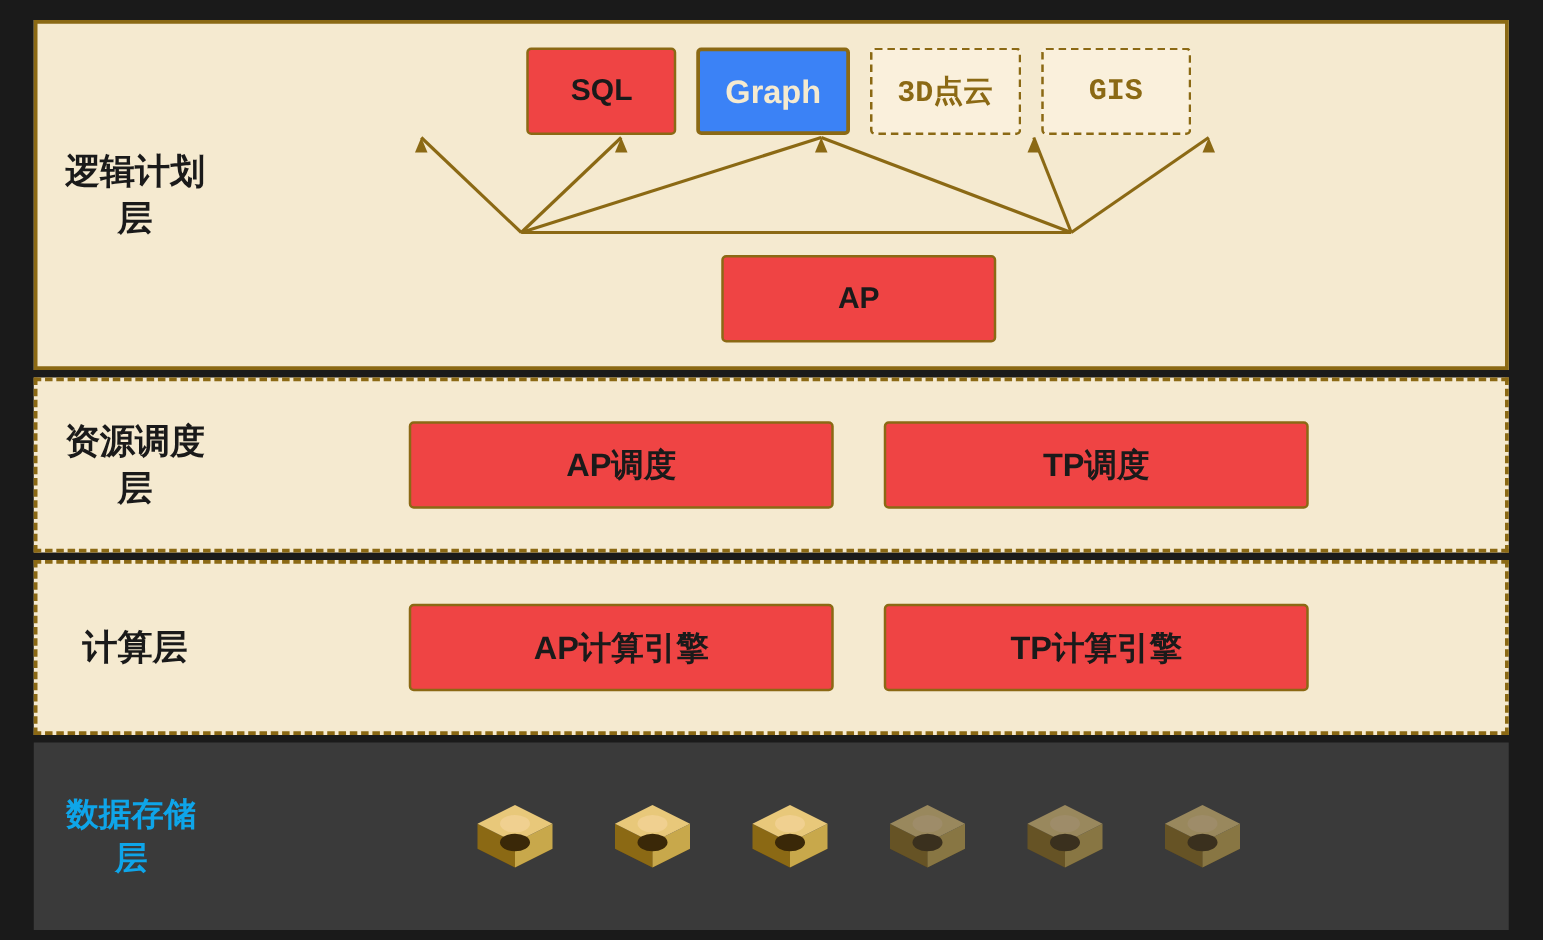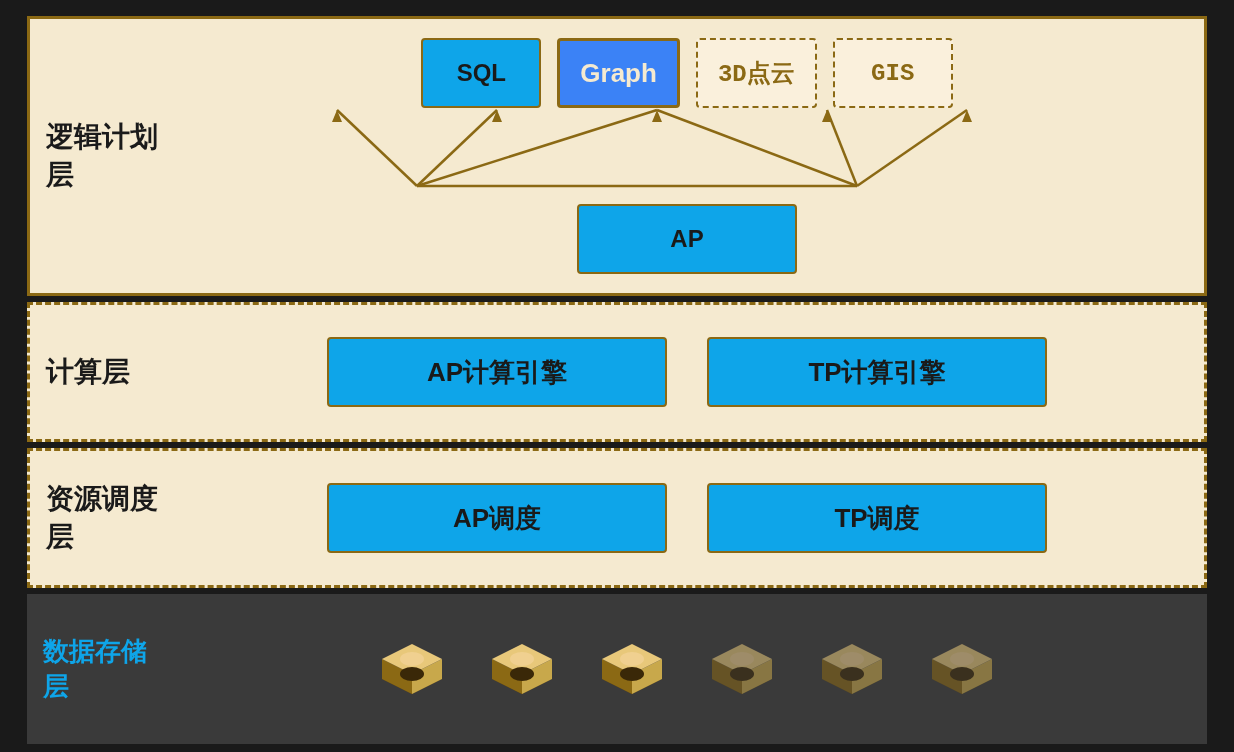--- a/index.html
+++ b/index.html
@@ -27,21 +27,21 @@
       align-items: center;
       position: relative;
     }
     .layer-label {
       font-size: 28px;
       font-weight: bold;
       color: #1a1a1a;
       writing-mode: horizontal-tb;
       width: 140px;
       flex-shrink: 0;
-      text-align: left;
+      text-align: center;
       padding-left: 16px;
     }
     .layer-content {
       flex: 1;
       display: flex;
       align-items: center;
       justify-content: center;
       padding: 16px;
     }
 
@@ -78,21 +78,21 @@
       margin-top: 6px;
     }
     .storage-layer .layer-label {
       color: #ffffff;
       font-size: 26px;
     }
 
     
     .box {
       border: 2.5px solid #8b6914;
-      background: #0ea5e9;
+      background: #ef4444;
       border-radius: 4px;
       display: flex;
       align-items: center;
       justify-content: center;
       font-size: 24px;
       font-weight: bold;
       color: #1a1a1a;
     }
     .box-dashed {
       border: 2.5px dashed #8b6914;
@@ -233,47 +233,47 @@
 
           <line x1="180" y1="78" x2="620" y2="78" stroke="#8b6914" stroke-width="2.5"></line>
         </svg>
 
         <div class="bottom-boxes" style="gap: 280px;">
           <div class="box box-large" style="min-width:220px; padding:0 40px;">
             <span>AP</span>
           </div>
         </div>
 
+      </div>
+    </div>
+  </div>
+
+  <div class="layer resource-layer">
+    <div class="layer-label">资源调度层</div>
+    <div class="layer-content">
+      <div class="row-two">
+        <div class="box box-wide">
+          <span>AP调度</span>
+        </div>
+        <div class="box box-wide">
+          <span>TP调度</span>
+        </div>
       </div>
     </div>
   </div>
 
   <div class="layer compute-layer">
     <div class="layer-label">计算层</div>
     <div class="layer-content">
       <div class="row-two">
         <div class="box box-wide">
           <span>AP计算引擎</span>
         </div>
         <div class="box box-wide">
           <span>TP计算引擎</span>
-        </div>
-      </div>
-    </div>
-  </div>
-
-  <div class="layer resource-layer">
-    <div class="layer-label">资源调度层</div>
-    <div class="layer-content">
-      <div class="row-two">
-        <div class="box box-wide">
-          <span>AP调度</span>
-        </div>
-        <div class="box box-wide">
-          <span>TP调度</span>
         </div>
       </div>
     </div>
   </div>
 
   <div class="layer storage-layer">
     <div class="layer-label" style="color:#0ea5e9;">数据存储层</div>
     <div class="layer-content">
       <div class="storage-icons">
 

